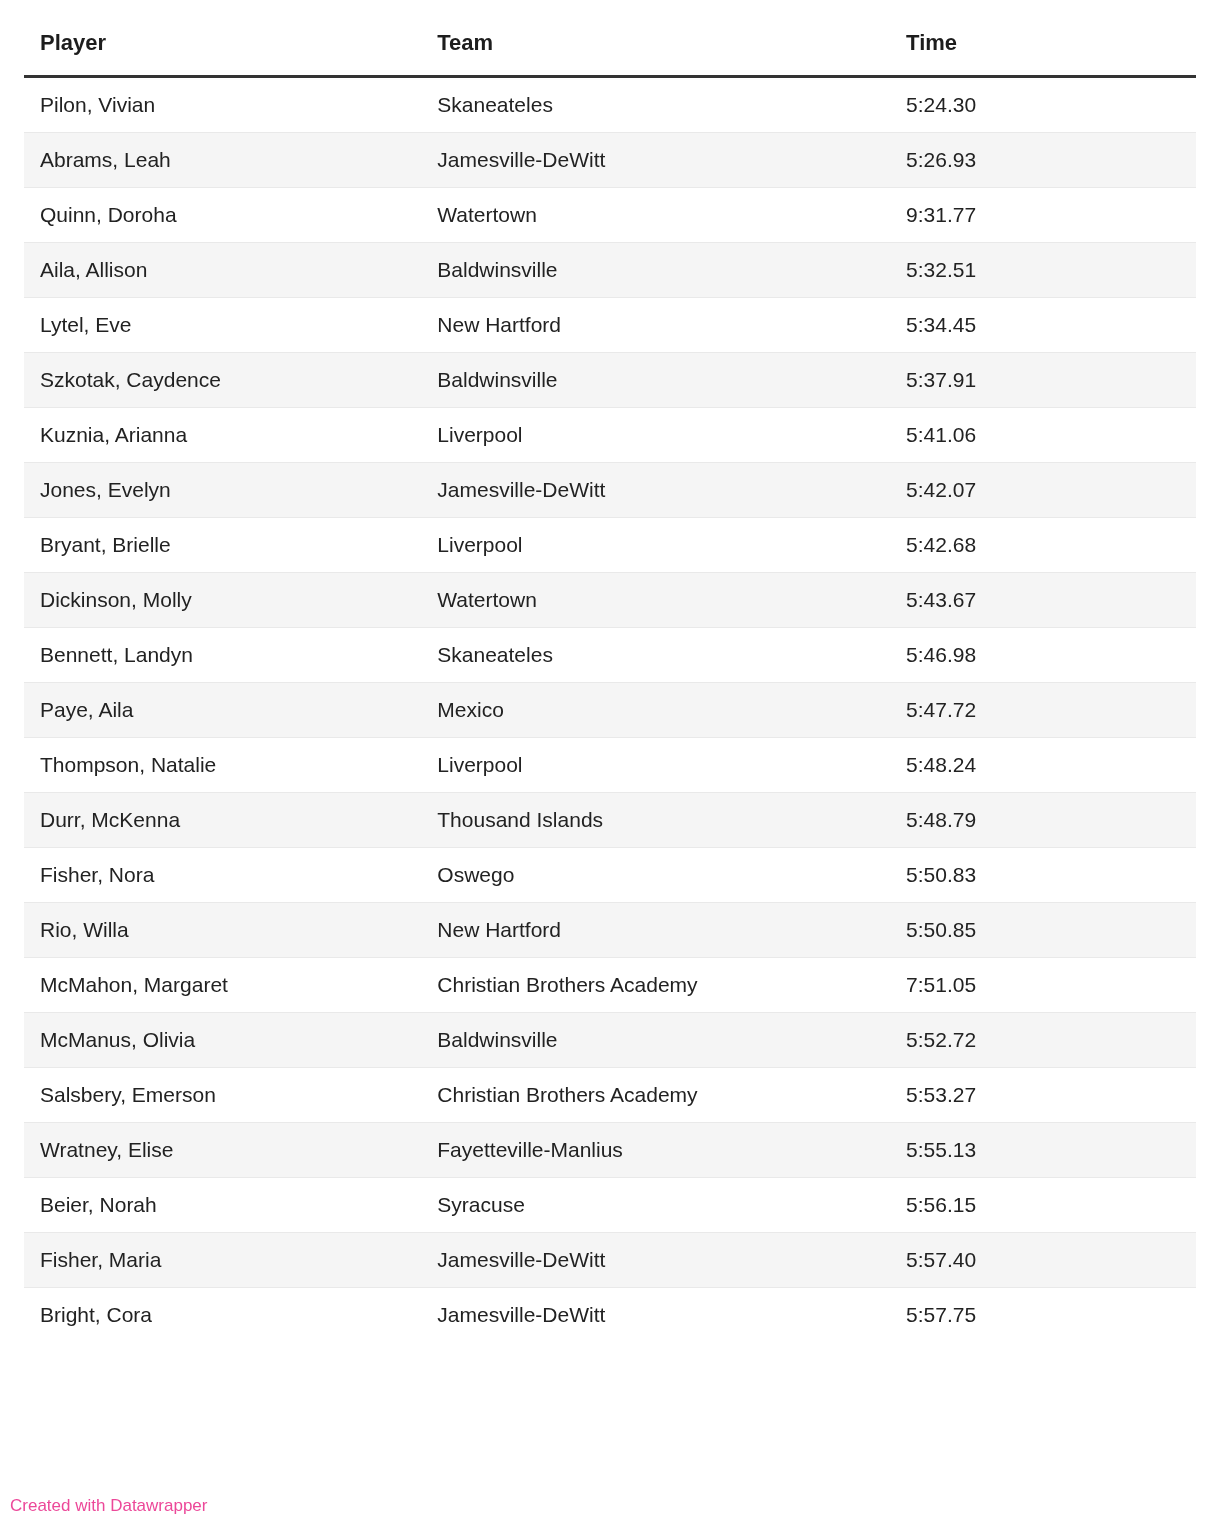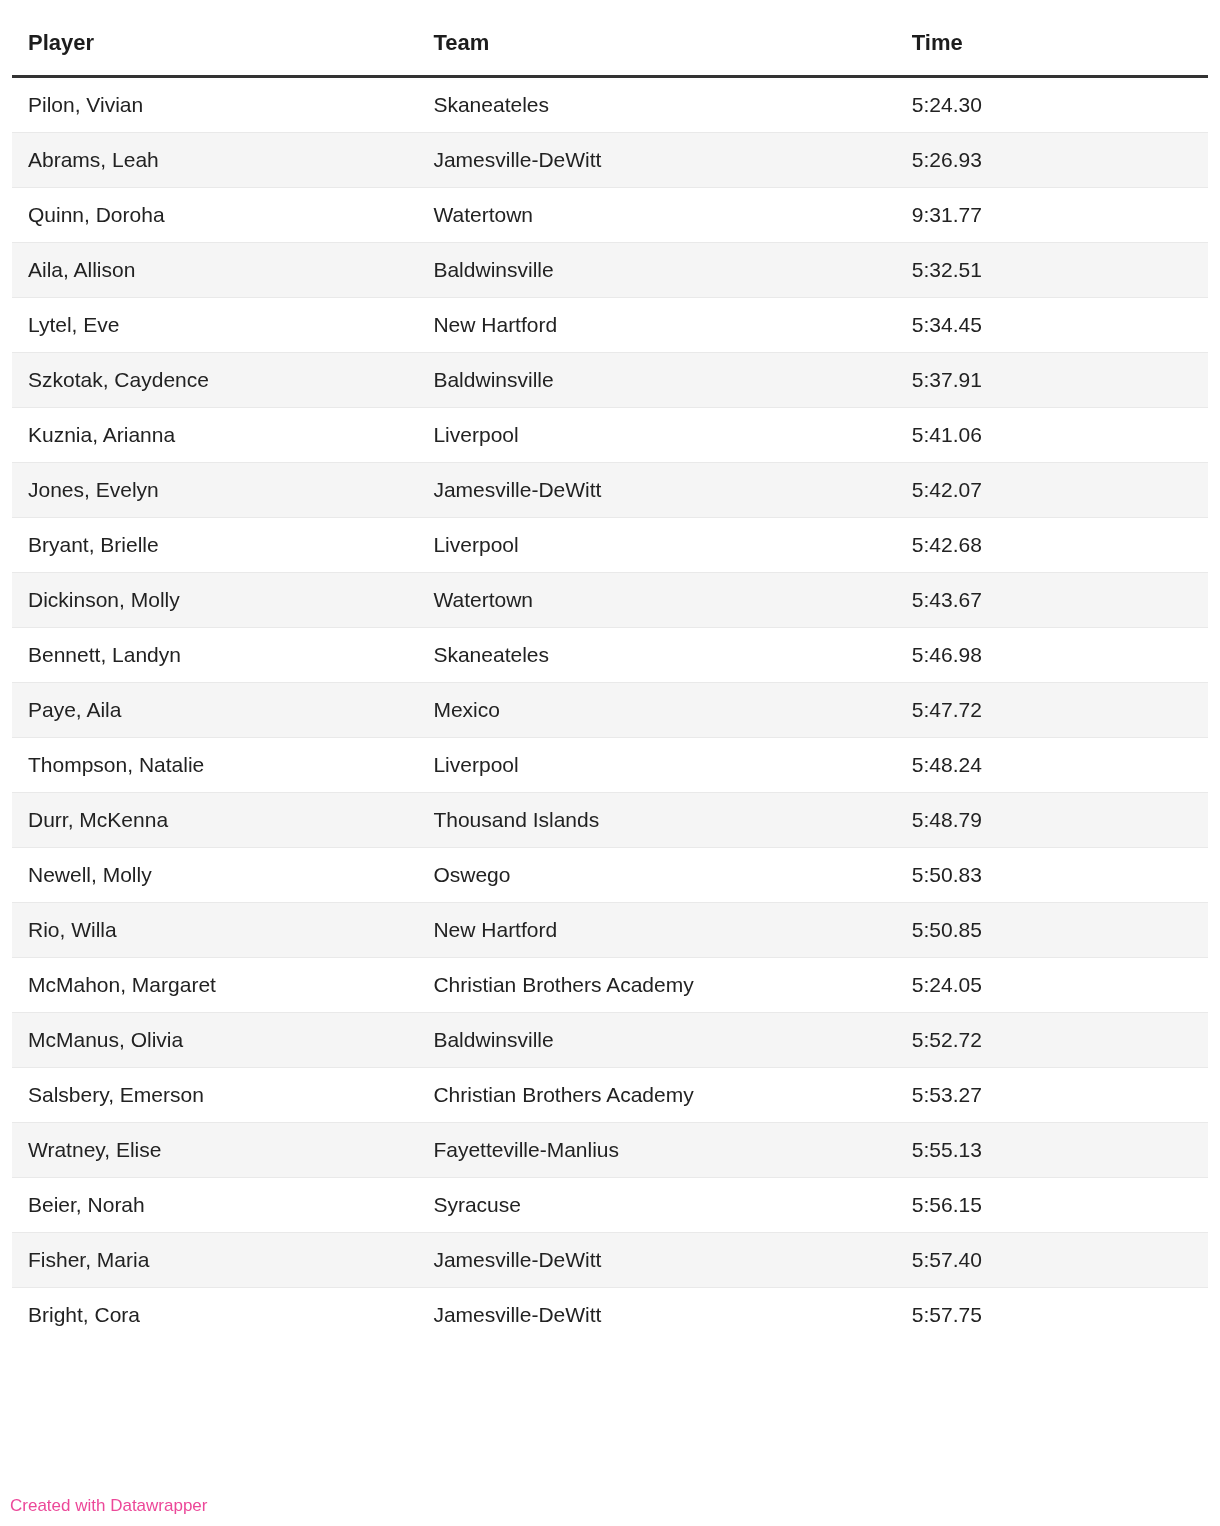--- a/index.html
+++ b/index.html
@@ -11,21 +11,21 @@
     color: #222222;
   }
   .page {
     width: 1220px;
     height: 1526px;
     background: #ffffff;
     padding: 0;
     position: relative;
   }
   .table-wrap {
-    padding: 0 12px;
+    padding: 0 24px;
   }
   table.dw-table {
     width: 100%;
     border-collapse: collapse;
     table-layout: fixed;
   }
   col.col-player { width: 33.9%; }
   col.col-team   { width: 40.0%; }
   col.col-time   { width: 26.1%; }
   table.dw-table thead th {
@@ -148,33 +148,33 @@
     <td>Thompson, Natalie</td>
     <td>Liverpool</td>
     <td>5:48.24</td>
   </tr>
           <tr>
     <td>Durr, McKenna</td>
     <td>Thousand Islands</td>
     <td>5:48.79</td>
   </tr>
           <tr>
-    <td>Newell, Molly</td>
+    <td>Fisher, Nora</td>
     <td>Oswego</td>
     <td>5:50.83</td>
   </tr>
           <tr>
     <td>Rio, Willa</td>
     <td>New Hartford</td>
     <td>5:50.85</td>
   </tr>
           <tr>
     <td>McMahon, Margaret</td>
     <td>Christian Brothers Academy</td>
-    <td>5:24.05</td>
+    <td>7:51.05</td>
   </tr>
           <tr>
     <td>McManus, Olivia</td>
     <td>Baldwinsville</td>
     <td>5:52.72</td>
   </tr>
           <tr>
     <td>Salsbery, Emerson</td>
     <td>Christian Brothers Academy</td>
     <td>5:53.27</td>

